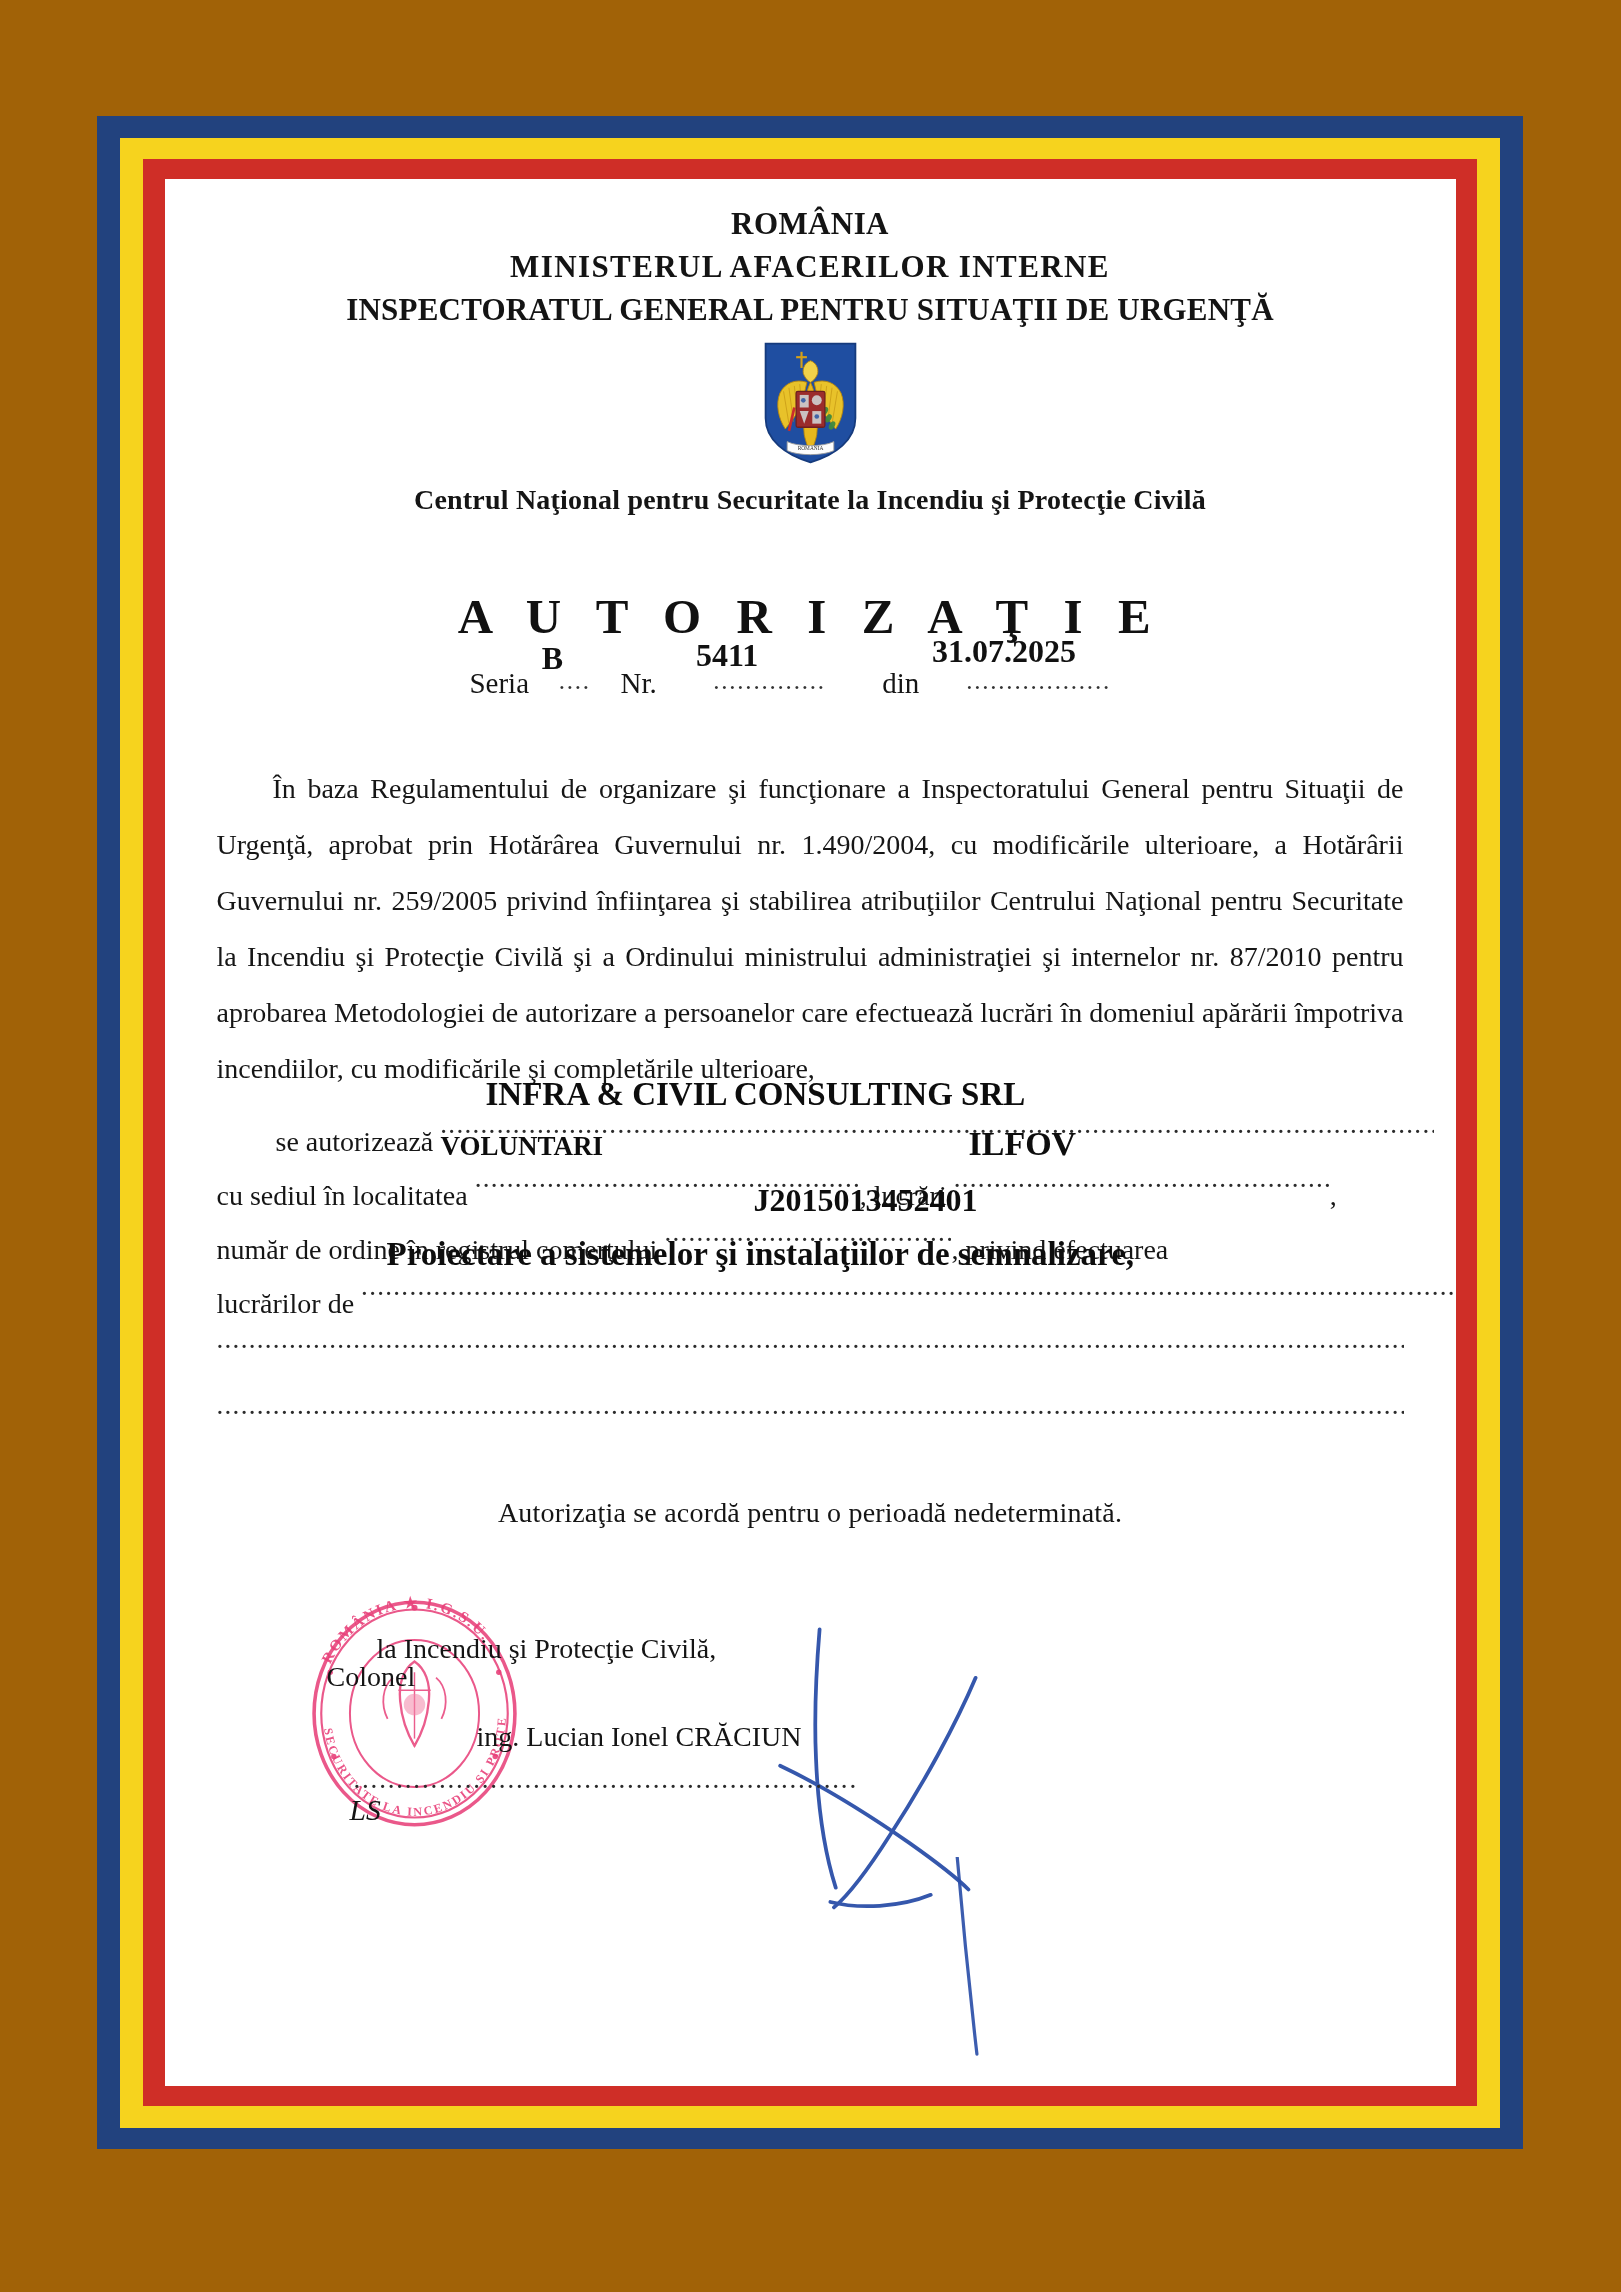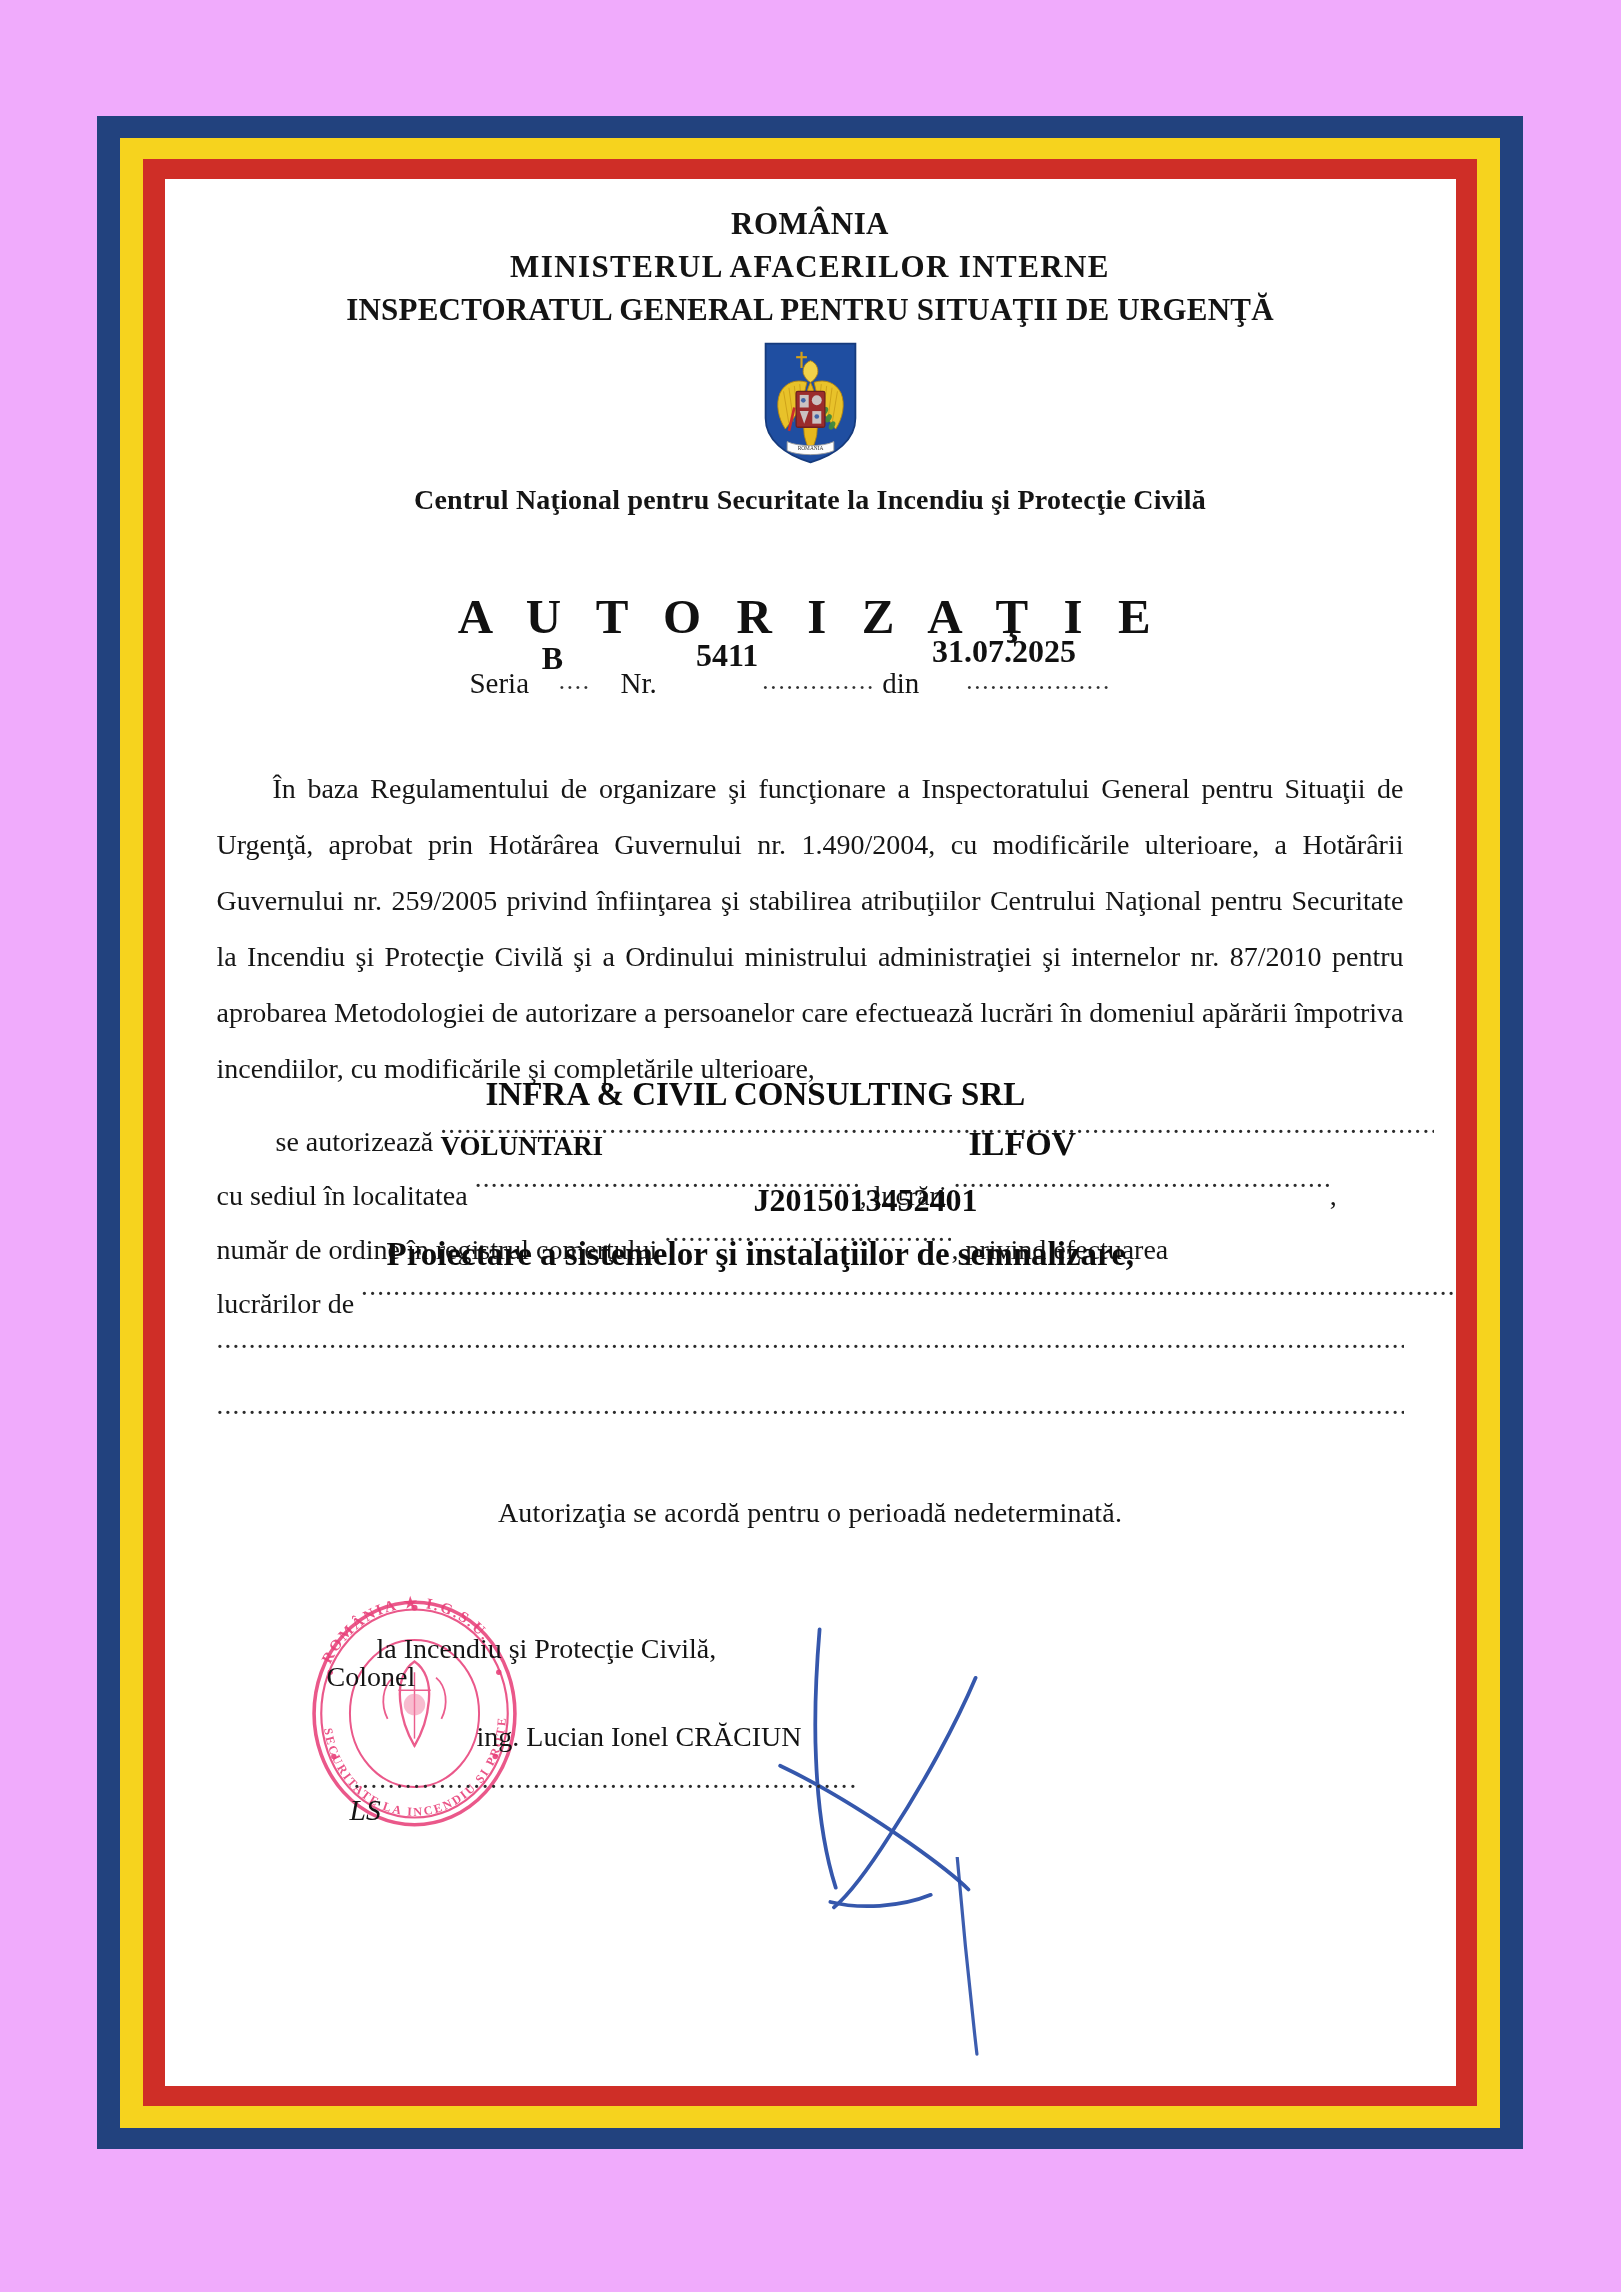--- a/index.html
+++ b/index.html
@@ -16,21 +16,21 @@
     color: #151515;
     overflow: hidden;
   }
 
   
   #page {
     position: absolute;
     left: 0; top: 0;
     width: 1621px;
     height: 2293px;
-    background: #f0abfc;
+    background: #a16207;
   }
 
   #frame-blue {
     position: absolute;
     left: 97px;
     top: 116px;
     width: 1426px;
     height: 2033px;
     background: #22427e;
     box-sizing: border-box;
@@ -328,21 +328,21 @@
 
             <div id="doc-title">A U T O R I Z A Ţ I E</div>
 
             <div id="seria-line">
               <span class="lbl">Seria</span>
               <span style="position:relative;display:inline-block;width:77px;">
                 <span class="hand" style="left:5.4px; top:-27px;">B</span>
                 <span class="fill-dots nosel" style="width:72px;">....</span>
               </span>
               <span class="lbl">Nr.</span>
-              <span style="position:relative;display:inline-block;width:211px;text-align:right;">
+              <span style="position:relative;display:inline-block;width:211px;">
                 <span class="hand" style="left:32px; top:-30px;">5411</span>
                 <span class="fill-dots nosel" style="width:206px;">..............</span>
               </span>
               <span class="lbl">din</span>
               <span style="position:relative;display:inline-block;width:224px;">
                 <span class="hand" style="left:5.4px; top:-34px;">31.07.2025</span>
                 <span class="fill-dots nosel" style="width:215px;">..................</span>
               </span>
             </div>
 

